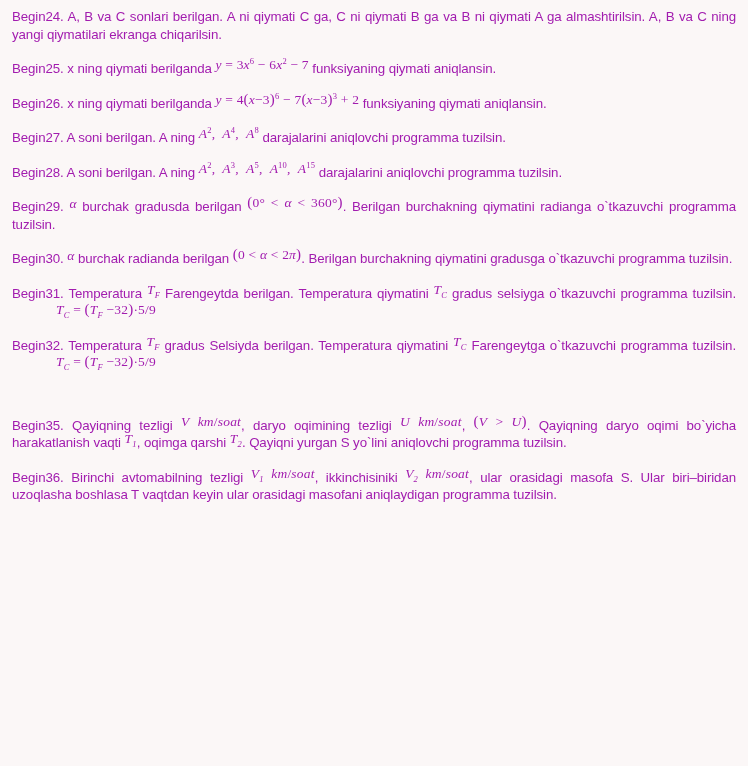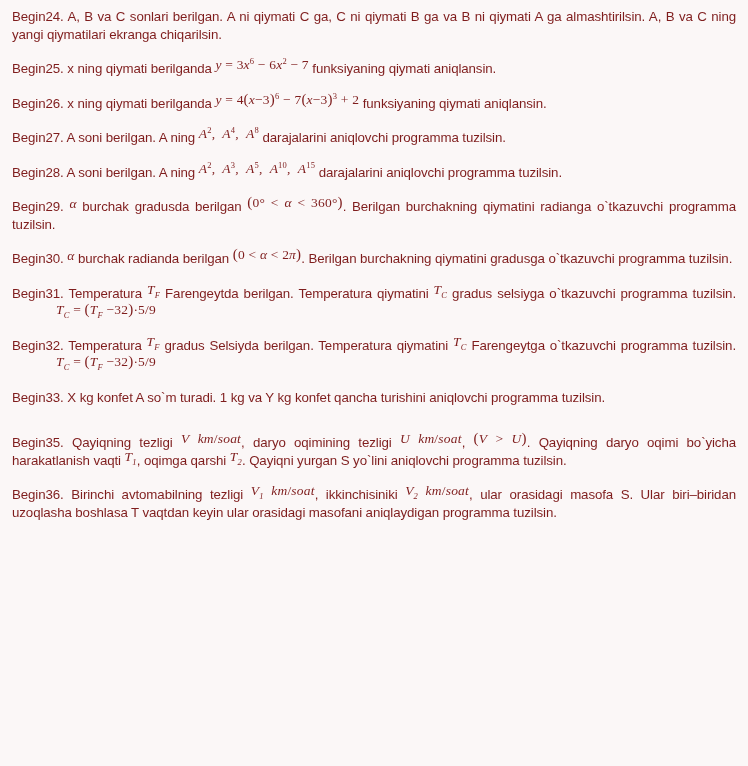--- a/index.html
+++ b/index.html
@@ -21,21 +21,21 @@
     background: #fbf7f7;
     padding: 8px 12px 0 12px;
   }
   .para {
     font-family: "Liberation Sans", sans-serif;
     font-size: 13.3px;
     line-height: 17.5px;
     text-align: justify;
     text-justify: inter-word;
     margin: 0 0 0 0;
-    color: #7f1d1d;
+    color: #a21caf;
     letter-spacing: -0.1px;
   }
   .gap-lg { height: 17px; }
   .gap-sm { height: 11px; }
 
   
   .mth {
     font-family: Liberation Serif, serif;
     font-style: italic;
     font-size: 13.5px;
@@ -133,23 +133,20 @@
   </p>
 
   <div class="gap-lg"></div>
 
   <p class="para">
     <span>Begin32.</span><span> Temperatura </span><span class="mth"><span>T</span><sub>F</sub></span><span> gradus Selsiyda berilgan. Temperatura qiymatini </span><span class="mth"><span>T</span><sub>C</sub></span><span> Farengeytga o`tkazuvchi programma tuzilsin. </span><span class="mth mth-inline-low nowrap"><span>T</span><sub>C</sub><span class="op"> = </span><span class="par">(</span><span>T</span><sub>F</sub><span class="op"> −</span><span class="num">32</span><span class="par">)</span><span class="op">·</span><span class="num">5</span><span class="op">/</span><span class="num">9</span></span>
   </p>
 
   <div class="gap-lg"></div>
 
-  <p class="para">
-    <span>Begin33.</span><span> X kg konfet A so`m turadi. 1 kg va Y kg konfet qancha turishini aniqlovchi programma tuzilsin.</span>
-  </p>
 
   <div class="gap-sm"></div>
 
 
   <div class="gap-lg"></div>
 
   <p class="para">
     <span>Begin35.</span><span> Qayiqning tezligi </span><span class="mth nowrap"><span>V</span>&nbsp;<span>km</span><span class="op">/</span><span>soat</span></span><span>, daryo oqimining tezligi </span><span class="mth nowrap"><span>U</span>&nbsp;<span>km</span><span class="op">/</span><span>soat</span></span><span>, </span><span class="mth nowrap"><span class="par">(</span><span>V</span><span class="op"> &gt; </span><span>U</span><span class="par">)</span></span><span>. Qayiqning daryo oqimi bo`yicha harakatlanish vaqti </span><span class="mth"><span>T</span><sub>1</sub></span><span>, oqimga qarshi </span><span class="mth"><span>T</span><sub>2</sub></span><span>. Qayiqni yurgan S yo`lini aniqlovchi programma tuzilsin.</span>
   </p>
 

